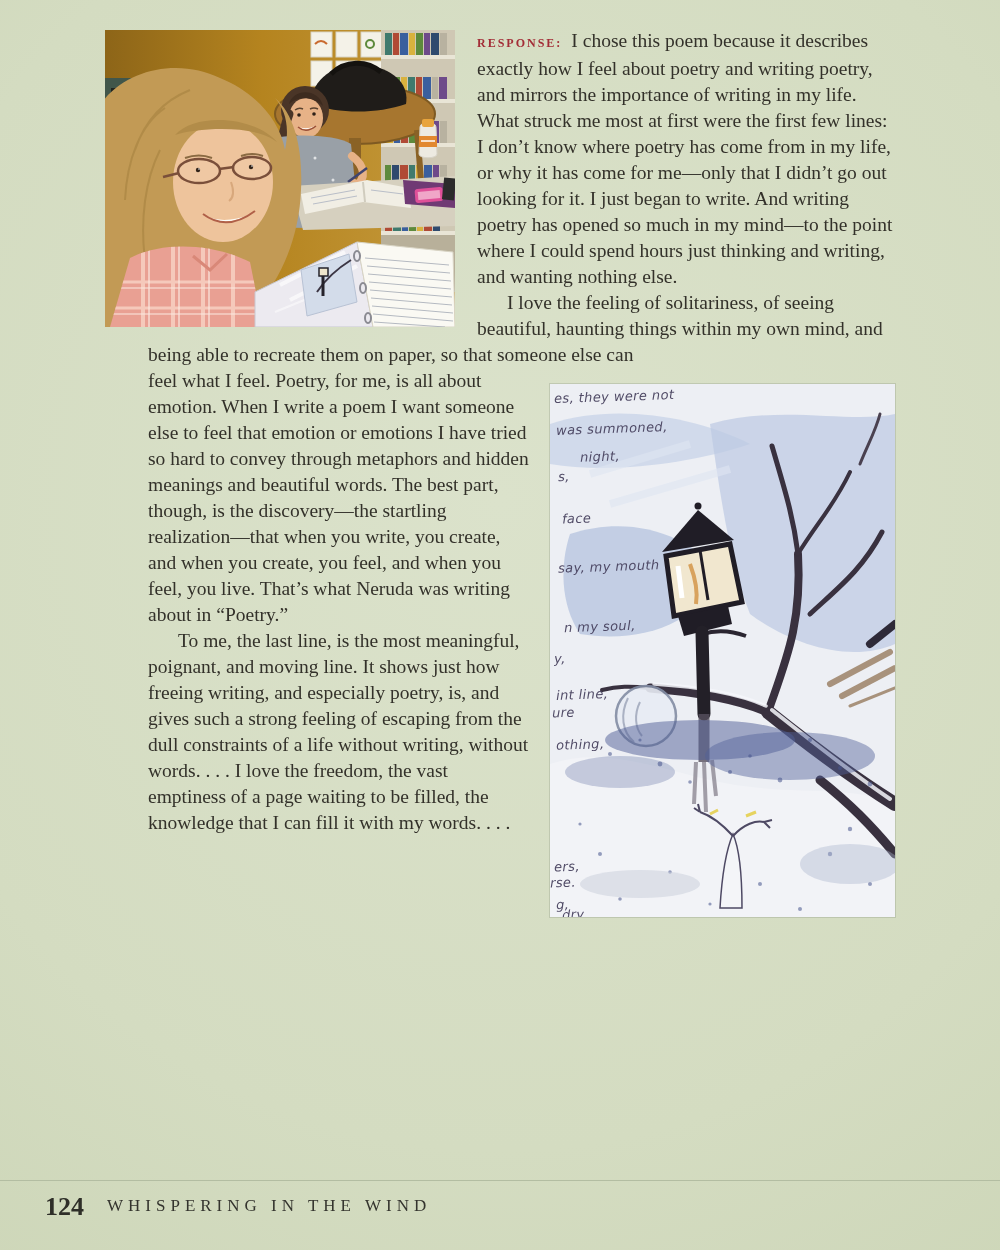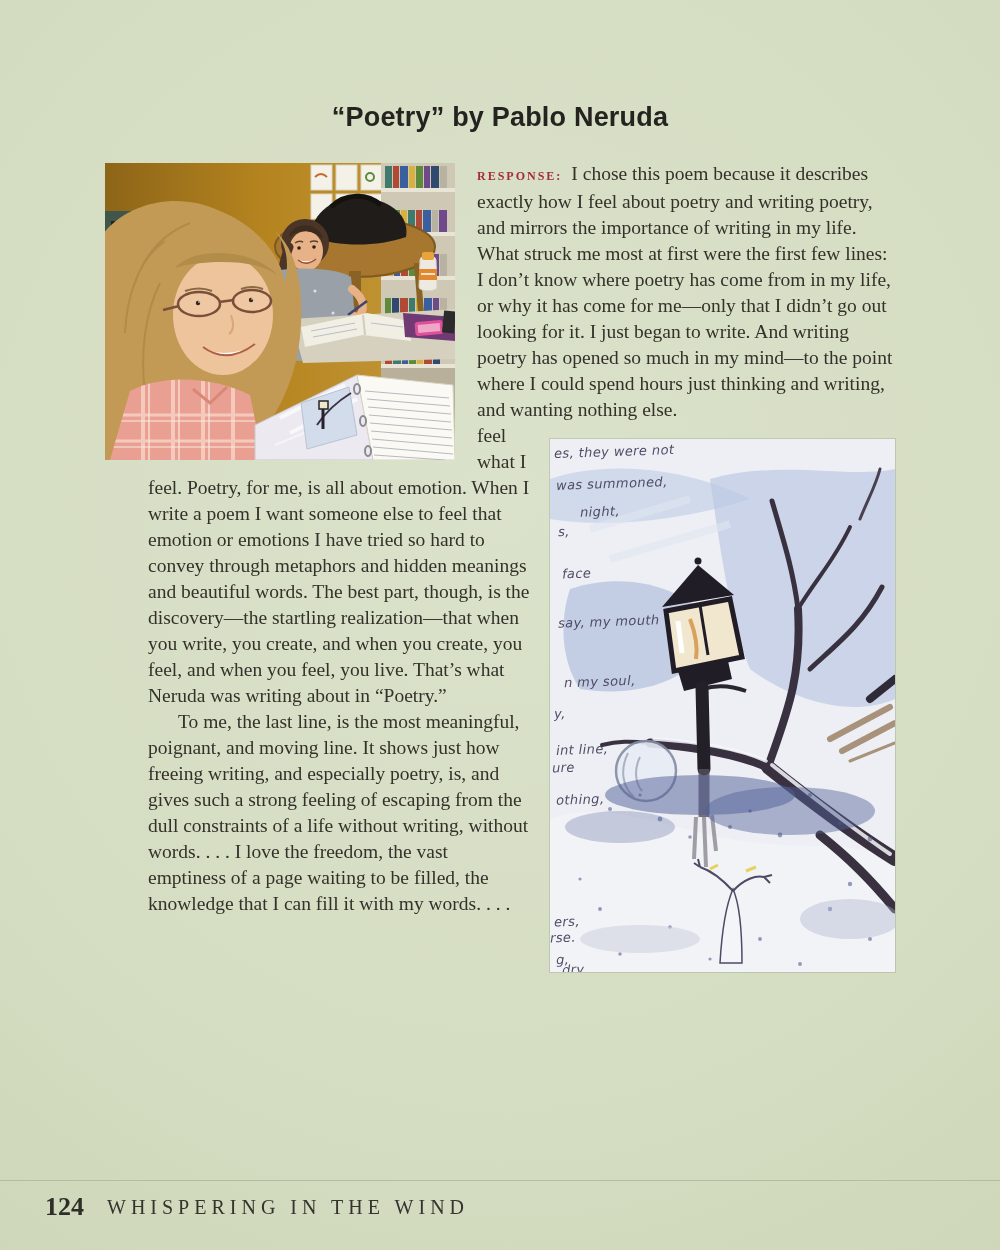--- a/index.html
+++ b/index.html
@@ -43,29 +43,28 @@
     font-size:13px;color:#453f5c;white-space:nowrap;transform:rotate(-2deg);
     letter-spacing:.4px;opacity:.92;
   }
   .footer-rule{position:absolute;left:0;right:0;top:1180px;height:1px;background:#b3bda2;}
   .pagenum{
     position:absolute;left:45px;top:1192px;
     font-family:"Liberation Serif", serif;font-weight:bold;font-size:26px;color:#2e2e28;
   }
   .booktitle{
     position:absolute;left:107px;top:1196px;
-    font-family:"Liberation Serif", serif;font-size:20px;letter-spacing:5px;color:#34342e;
+    font-family:"Liberation Serif", serif;font-size:17px;letter-spacing:5px;color:#34342e;
   }
 </style>
 </head>
 <body>
 
 <div class="page">
 
-  <h1 class="title">“Poetry” by Pablo Neruda</h1>
 
 
   <div class="body">
 
     <figure class="photo">
       <svg viewBox="0 0 350 297" width="350" height="297" preserveAspectRatio="none">
         <defs>
           <linearGradient id="wallg" x1="0" y1="0" x2="1" y2="0">
             <stop offset="0" stop-color="#8d6518"></stop>
               <stop offset="0.45" stop-color="#b5841f"></stop>
@@ -237,20 +236,21 @@
             <ellipse cx="258" cy="258" rx="3" ry="5"></ellipse>
             <ellipse cx="263" cy="288" rx="3" ry="5"></ellipse>
         </g>
       </svg>
     </figure>
 
     <p class="p1">
       <span class="response">RESPONSE:</span><span>I chose this poem because it describes exactly how I feel about poetry and writing poetry, and mirrors the importance of writing in my life. What struck me most at first were the first few lines: I don’t know where poetry has come from in my life, or why it has come for me—only that I didn’t go out looking for it. I just began to write. And writing poetry has opened so much in my mind—to the point where I could spend hours just thinking and writing, and wanting nothing else.</span>
     </p>
 
+    <p class="indent">I love the feeling of solitariness, of seeing beautiful, haunting things within my own mind, and being able to recreate them on paper, so that someone else can</p>
 
     <figure class="artwork">
       <svg viewBox="0 0 345 533" width="345" height="533" preserveAspectRatio="none">
         <rect width="345" height="533" fill="#edeff4"></rect>
         <path d="M0,40 C60,20 140,30 200,60 C140,80 60,90 0,80 Z" fill="#c9d4e8" opacity=".8"></path>
         <path d="M160,40 C230,20 300,40 345,30 L345,260 C300,280 240,260 200,230 C180,180 170,110 160,40 Z" fill="#bcc9e2" opacity=".7"></path>
         <path d="M20,150 C80,130 140,150 170,190 C150,240 90,260 30,250 C10,220 10,180 20,150 Z" fill="#b8c6e0" opacity=".8"></path>
         <path d="M40,90 L140,60 M60,120 L180,85" stroke="#dfe6f2" stroke-width="8" opacity=".6"></path>
         <path d="M0,380 C60,360 120,390 180,400 C250,412 300,400 345,420 L345,533 L0,533 Z" fill="#f2f3f7"></path>
         <g stroke-linecap="round" fill="none">

